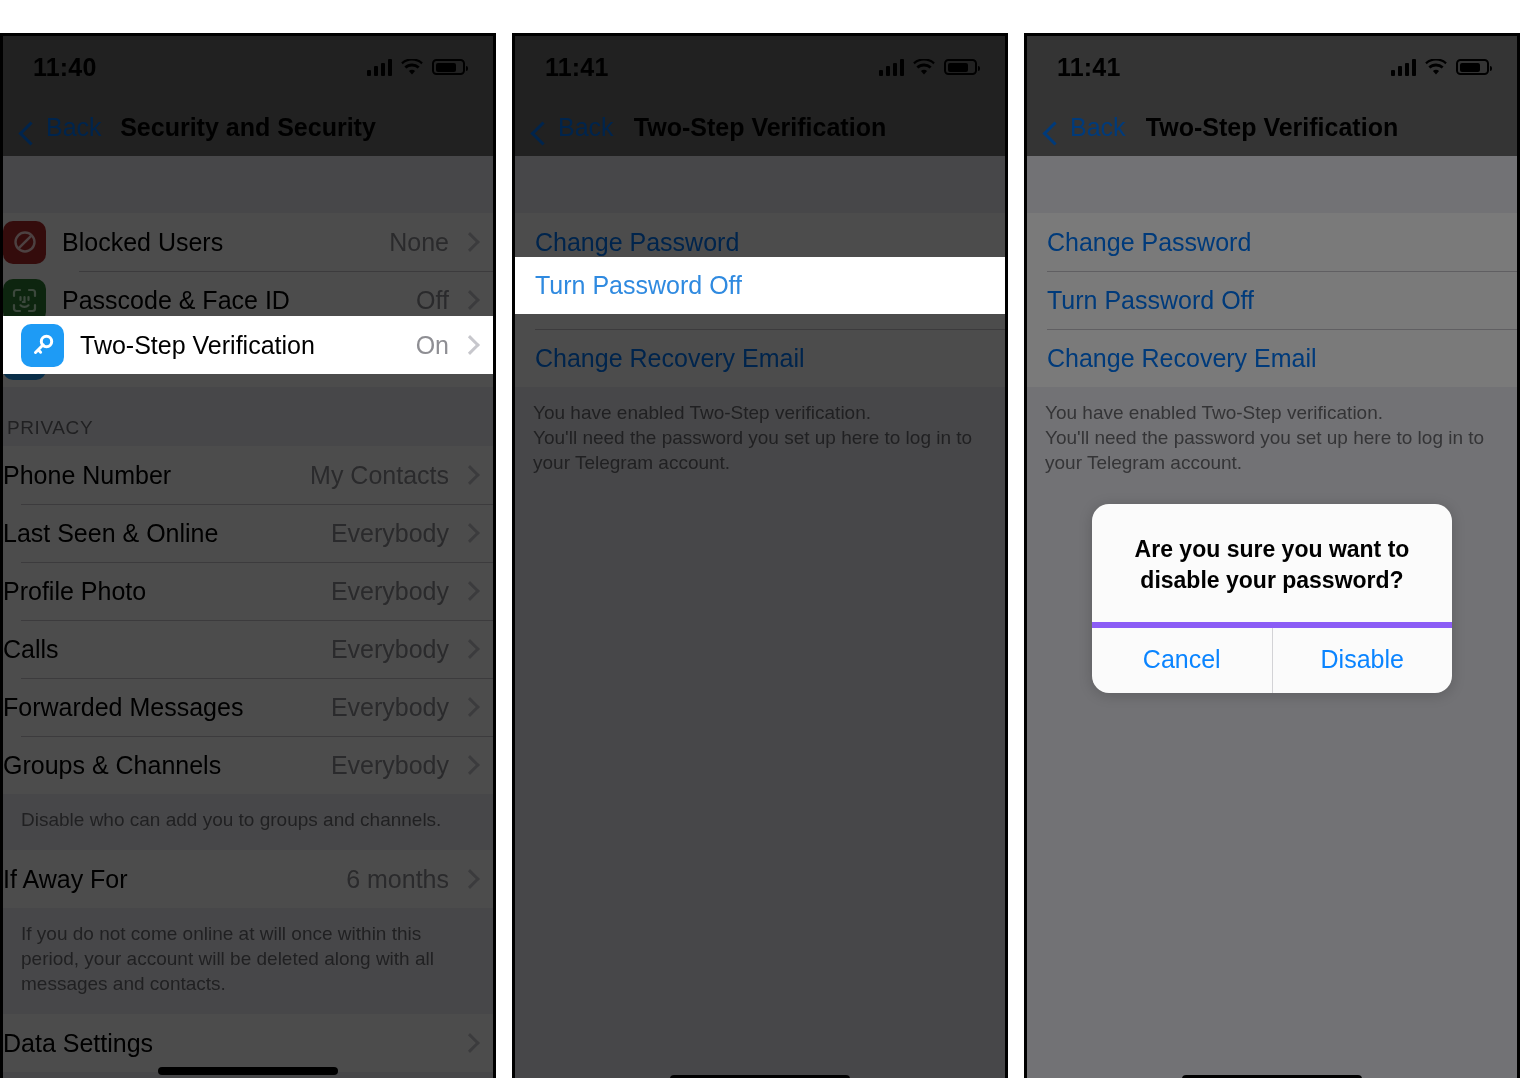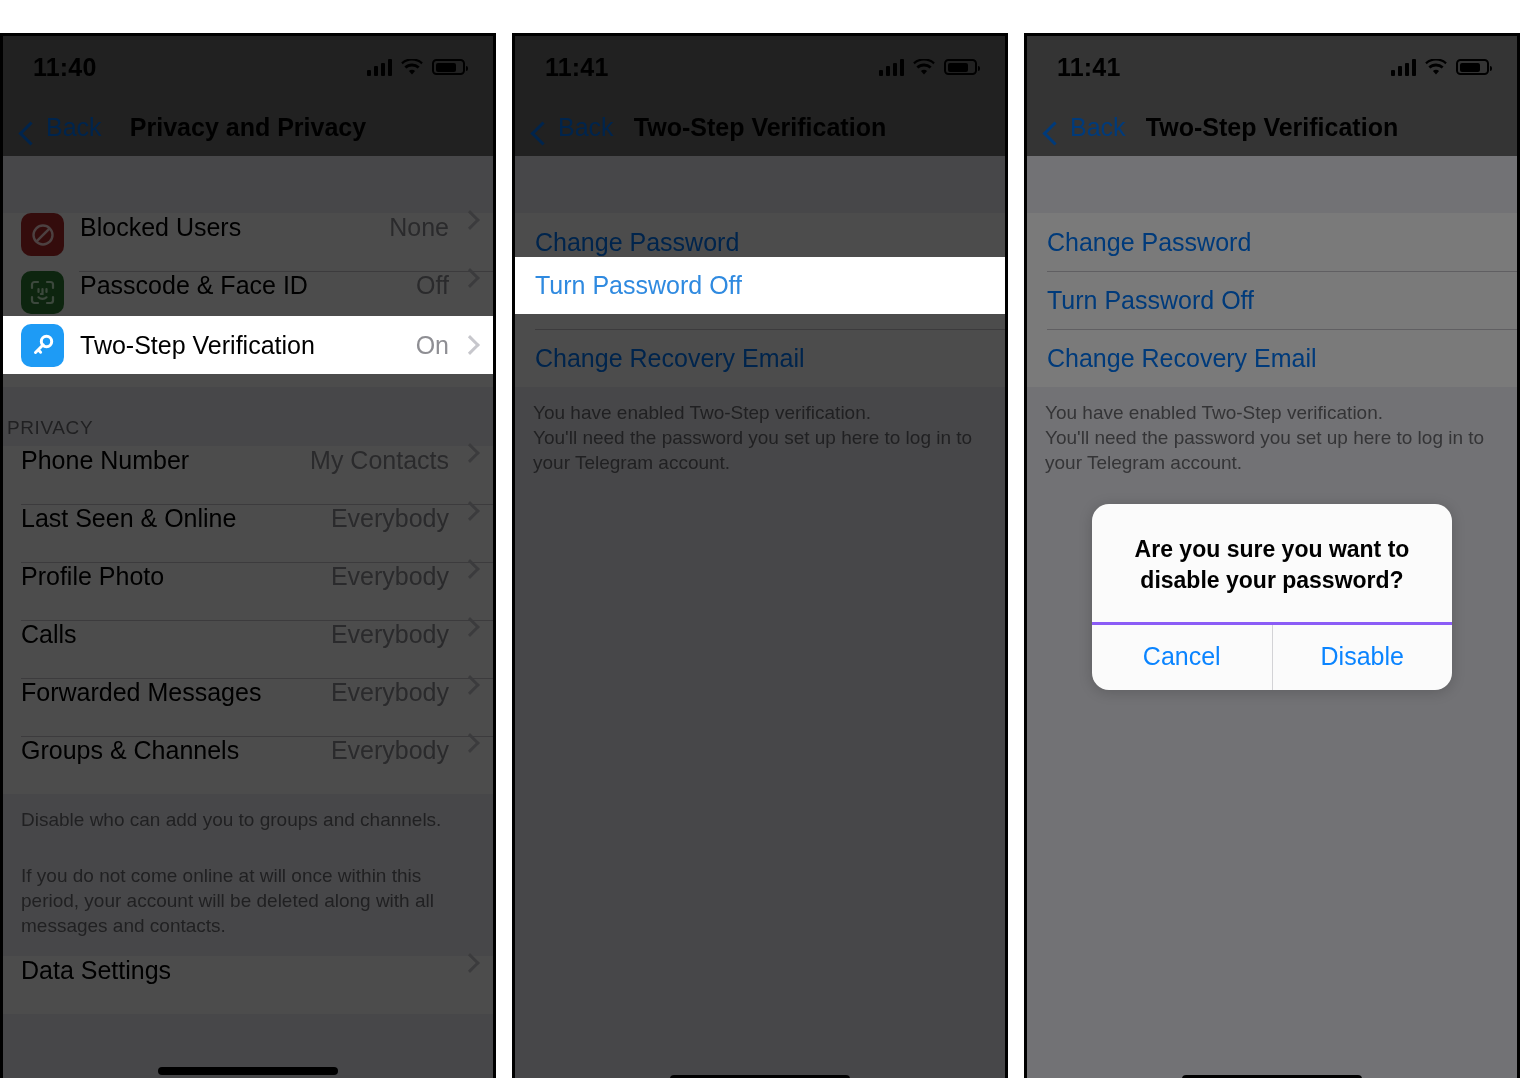--- a/index.html
+++ b/index.html
@@ -144,21 +144,21 @@
   .p1 .nav-title { font-size: 25px; }
 
   
   .group-gap { height: 57px; background: var(--groupbg); }
 
   .row {
     position: relative;
     height: 58px;
     background: var(--rowbg);
     display: flex;
-    padding-left: 18px;
+    align-items: center;
     padding-right: 16px;
     box-sizing: border-box;
   }
   .row + .row::before {
     content: "";
     position: absolute;
     left: 18px; right: 0; top: 0;
     height: 1px;
     background: var(--sep);
   }
@@ -268,21 +268,21 @@
   .alert-body {
     padding: 30px 26px 26px 26px;
     text-align: center;
     font-size: 23px;
     font-weight: bold;
     line-height: 31px;
     color: #000;
   }
   .alert-actions {
     display: flex;
-    border-top: 3px solid #8b5cf6;
+    border-top: 6px solid #8b5cf6;
     align-items: center;
   }
   .alert-btn {
     flex: 1;
     text-align: center;
     padding: 17px 0 19px 0;
     color: #0a84ff;
     font-size: 25px;
   }
   .alert-btn + .alert-btn { border-left: 1px solid #d3d3d6; }
@@ -316,21 +316,21 @@
               <span></span>
             </span>
         </div>
       </div>
 
       <div class="navbar">
         <div class="nav-back">
           <span class="chev-back"></span>
           <span>Back</span>
         </div>
-        <div class="nav-title">Privacy and Privacy</div>
+        <div class="nav-title">Security and Security</div>
       </div>
 
       <div class="listwrap">
         <div class="group-gap"></div>
 
         <div class="row icon">
           <span class="rowicon ic-blocked">
             <svg width="26" height="26" viewBox="0 0 26 26">
                 <circle cx="13" cy="13" r="9.5" fill="none" stroke="#ffd9d9" stroke-width="2.4"></circle>
                 <line x1="6.6" y1="19.4" x2="19.4" y2="6.6" stroke="#ffd9d9" stroke-width="2.4"></line>
@@ -392,20 +392,25 @@
         </div>
         <div class="row noicon">
           <span class="rowlabel">Groups &amp; Channels</span>
           <span class="rowvalue">Everybody</span>
           <span class="chev"></span>
         </div>
 
         <div class="footnote">Disable who can add you to groups and channels.</div>
 
 
+        <div class="row noicon">
+          <span class="rowlabel">If Away For</span>
+          <span class="rowvalue">6 months</span>
+          <span class="chev"></span>
+        </div>
 
         <div class="footnote">If you do not come online at will once within this period, your account will be deleted along with all messages and contacts.</div>
 
         <div class="row noicon">
           <span class="rowlabel">Data Settings</span>
           <span class="chev"></span>
         </div>
 
         <div class="filler"></div>
       </div>

